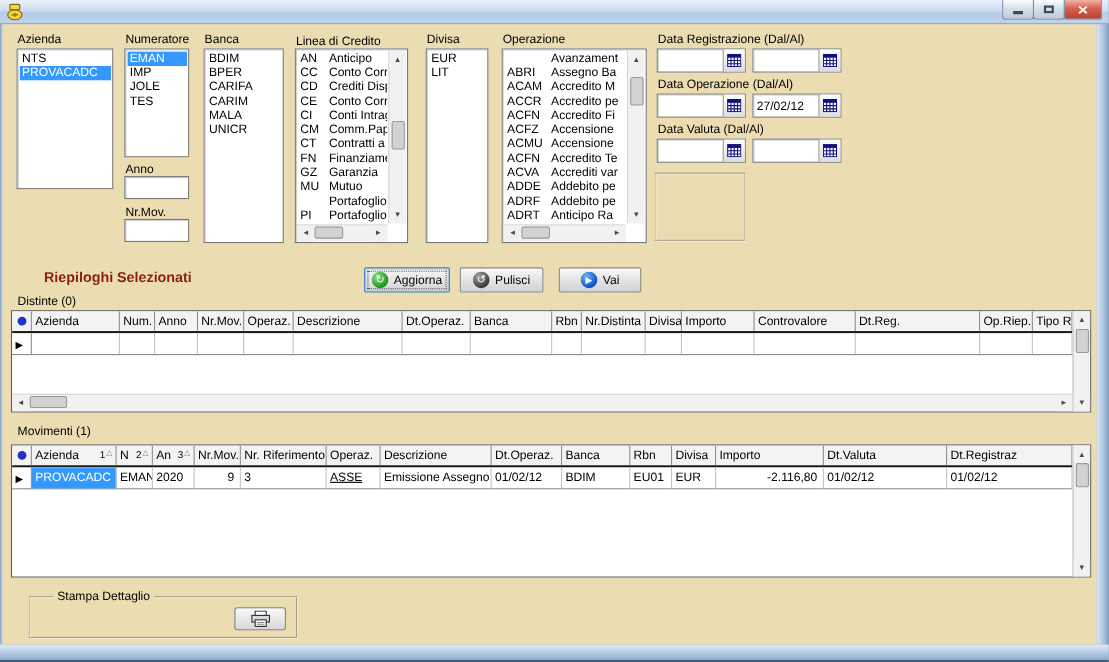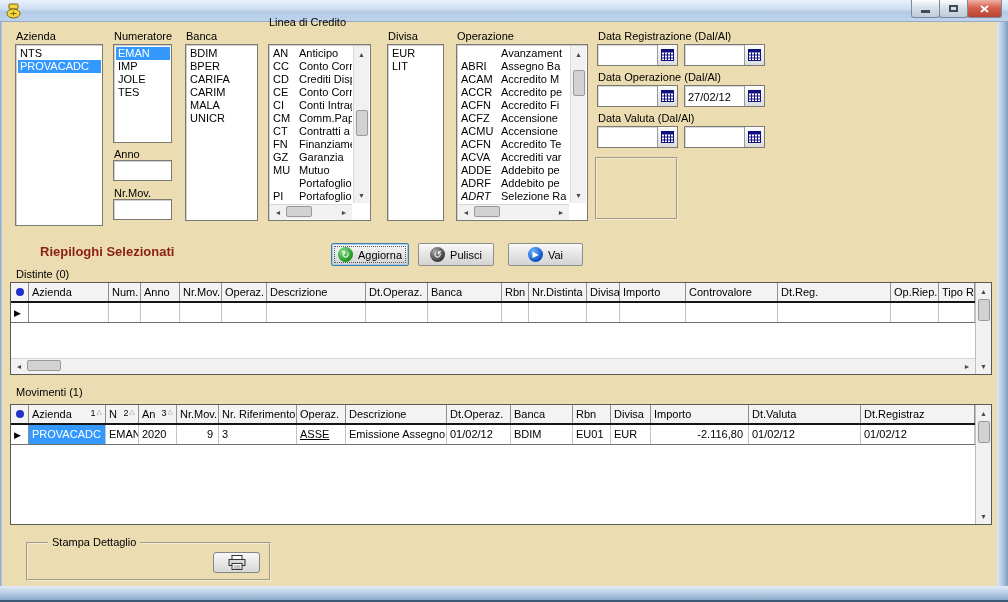--- a/index.html
+++ b/index.html
@@ -124,25 +124,25 @@
   </div>
 
   <div class="abs client"></div>
   <div class="abs frame-left"></div>
   <div class="abs frame-right"></div>
   <div class="abs frame-bottom"></div>
 
   <div class="lbl" style="left:16px;top:30px">Azienda</div>
   <div class="lbl" style="left:114px;top:30px">Numeratore</div>
   <div class="lbl" style="left:186px;top:30px">Banca</div>
-  <div class="lbl" style="left:269px;top:16px">Linea di Credito</div>
+  <div class="lbl" style="left:269px;top:32px">Linea di Credito</div>
   <div class="lbl" style="left:388px;top:30px">Divisa</div>
   <div class="lbl" style="left:457px;top:30px">Operazione</div>
 
-  <div class="listbox" style="left:15px;top:44px;width:88px;height:182px">
+  <div class="listbox" style="left:15px;top:44px;width:88px;height:128px">
       <div class="list-item">NTS</div>
       <div class="list-item selected">PROVACADC</div>
     </div>
 
   <div class="listbox" style="left:113px;top:44px;width:59px;height:99px">
       <div class="list-item selected">EMAN</div>
       <div class="list-item">IMP</div>
       <div class="list-item">JOLE</div>
       <div class="list-item">TES</div>
     </div>
@@ -286,22 +286,22 @@
       </div>
       <div class="list-item">
         <span class="pair-code" style="flex-basis: 40px;">ADDE</span>
         <span class="pair-desc">Addebito pe</span>
       </div>
       <div class="list-item">
         <span class="pair-code" style="flex-basis: 40px;">ADRF</span>
         <span class="pair-desc">Addebito pe</span>
       </div>
       <div class="list-item">
-        <span class="pair-code" style="flex-basis: 40px; font-style: italic;">ADRT</span>
-        <span class="pair-desc">Selezione Ra</span>
+        <span class="pair-code" style="flex-basis: 40px;">ADRT</span>
+        <span class="pair-desc">Anticipo Ra</span>
       </div>
     </div>
 
   <div class="lbl" style="left:598px;top:30px">Data Registrazione (Dal/Al)</div>
   <div class="datefield" style="left:597px;top:44px">
     <input class="bare" value="" style="">
     <span class="cal-btn">
       <svg width="13" height="12" viewBox="0 0 13 12">
           <rect x="0.5" y="0.5" width="12" height="11" fill="#fff" stroke="#10107e"></rect>
           <rect x="0.5" y="0.5" width="12" height="3" fill="#10107e"></rect>

